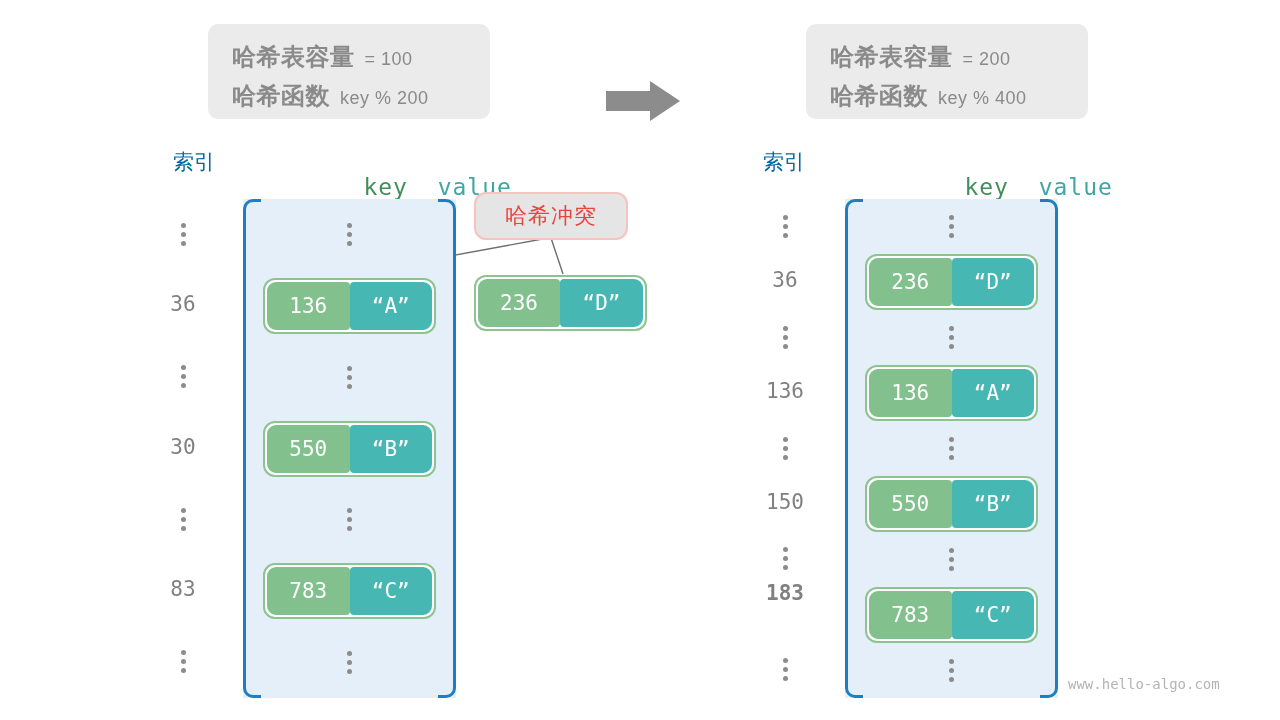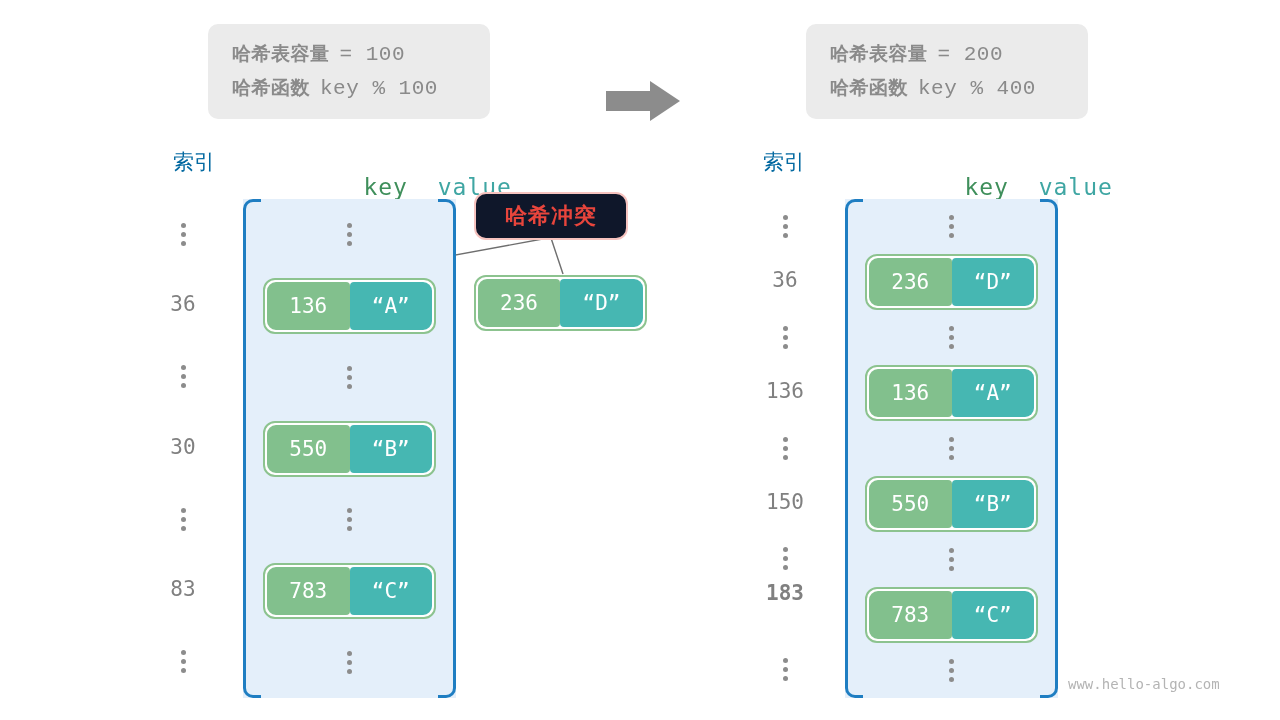--- a/index.html
+++ b/index.html
@@ -22,27 +22,27 @@
     color:#8a8a8a;
   }
   .info-line{
     display:flex;
     align-items:baseline;
     white-space:pre;
     line-height:1.62;
   }
   .info-cn{
     font-weight:bold;
-    font-size:19px;
+    font-size:24px;
     color:#8a8a8a;
     letter-spacing:.5px;
   }
   .info-mono{
-    font-family:Liberation Mono, monospace;
-    font-size:21px;
+    font-family:Liberation Sans, sans-serif;
+    font-size:18px;
     color:#8a8a8a;
     margin-left:10px;
     letter-spacing:.5px;
   }
 
   
   .center-title{
     position:absolute;
     font-weight:bold;
     font-size:20px;
@@ -121,25 +121,25 @@
     font-family:"DejaVu Sans Mono","Liberation Mono",monospace;
     color:#ffffff;
     box-sizing:border-box;
   }
   .cell-key{background:#82c08d;border-radius:9px 4px 4px 9px;}
   .cell-val{background:#46b7b2;border-radius:4px 9px 9px 4px;}
 
   
   .collision{
     position:absolute;
-    background:#0f172a;
+    background:#e5e5e5;
     border:2px solid #f6c3bf;
     border-radius:12px;
     color:#e8453c;
-    font-weight:bold;
+    font-weight:normal;
     font-size:22px;
     display:flex;align-items:center;justify-content:center;
     letter-spacing:1px;
     box-sizing:border-box;
   }
 
   
   .watermark{
     position:absolute;
     font-family:"DejaVu Sans Mono","Liberation Mono",monospace;
@@ -159,21 +159,21 @@
     <line x1="563" y1="274" x2="551" y2="238" stroke="#6e6e6e" stroke-width="1.4"></line>
   </svg>
 
   <div class="info-box" style="left:208px;top:24px;width:282px;height:95px;">
     <div class="info-line">
       <span class="info-cn">哈希表容量</span>
       <span class="info-mono">= 100</span>
     </div>
     <div class="info-line">
       <span class="info-cn">哈希函数</span>
-      <span class="info-mono">key % 100</span>
+      <span class="info-mono">key % 200</span>
     </div>
   </div>
 
   <div class="arrow-wrap" style="left:606px;top:79px;">
     <svg width="74" height="44" viewBox="0 0 74 44">
       <polygon points="0,12 44,12 44,2 74,22 44,42 44,32 0,32" fill="#8c8c8c"></polygon>
     </svg>
   </div>
 
   <div class="info-box" style="left:806px;top:24px;width:282px;height:95px;">

